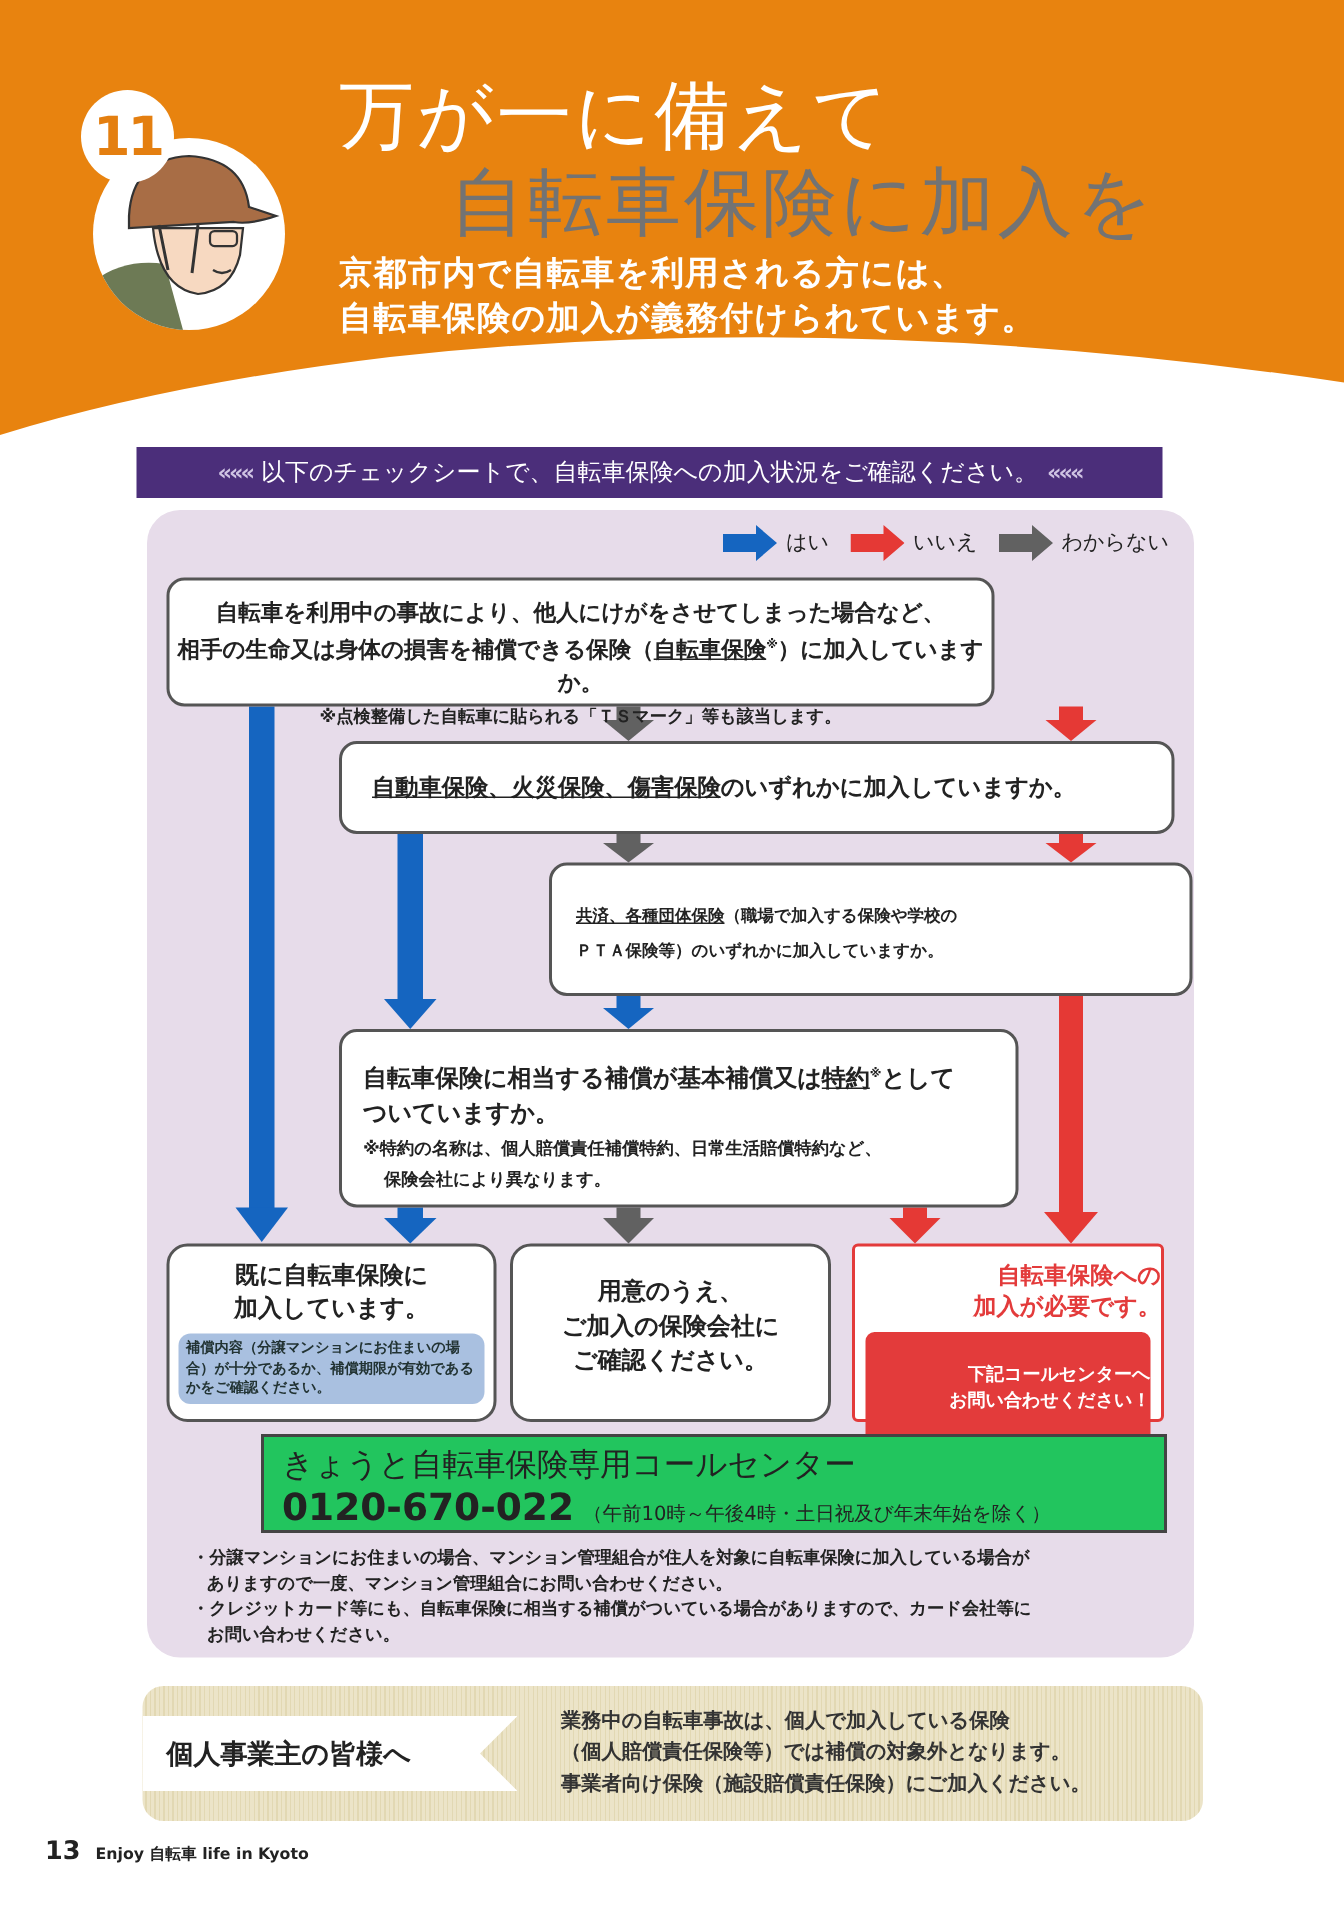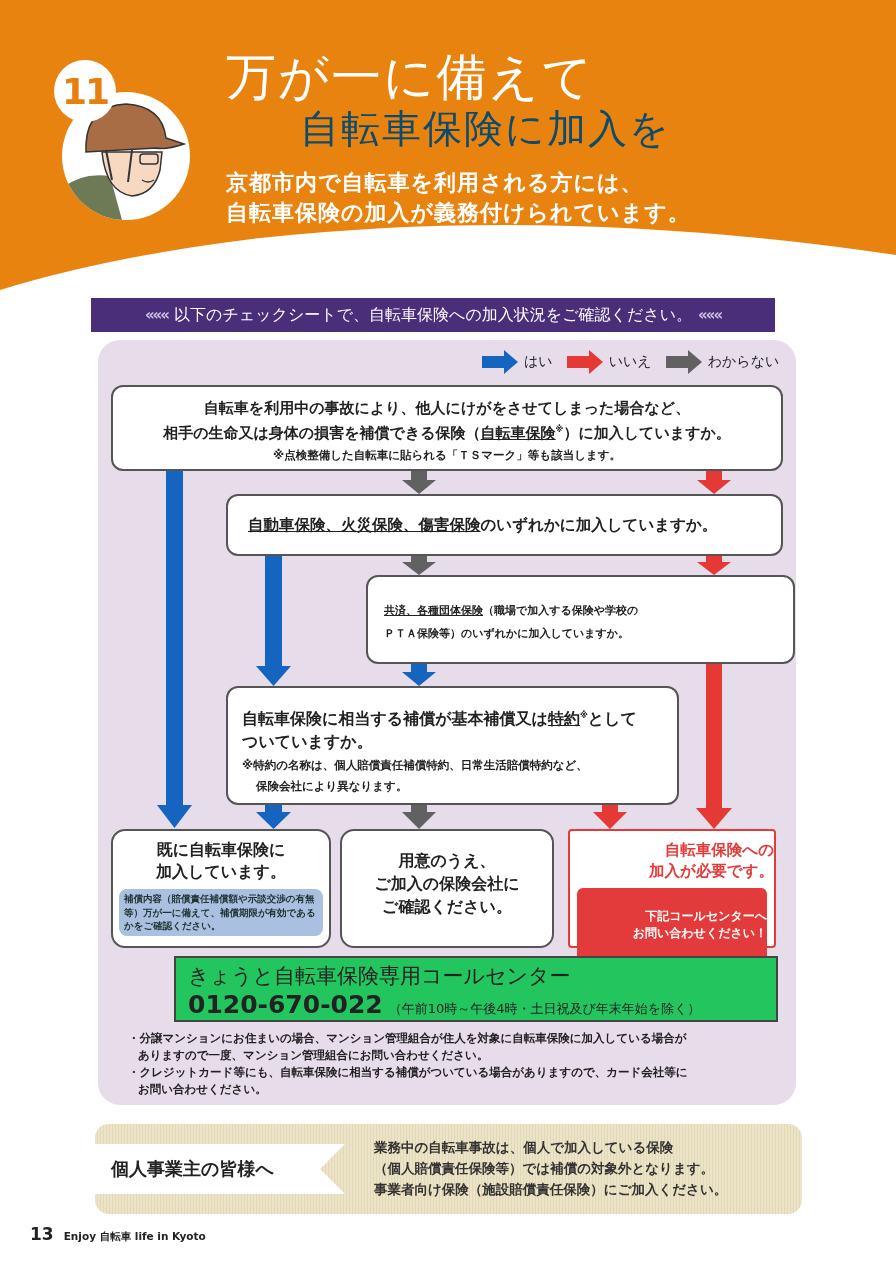--- a/index.html
+++ b/index.html
@@ -5,37 +5,37 @@
   * { box-sizing: border-box; margin: 0; padding: 0; }
   html, body { width: 896px; height: 1273px; background: #ffffff; overflow: hidden; }
   body { position: relative; font-family: "DejaVu Sans", "Liberation Sans", sans-serif; color: #222; }
 
   
   .header-bg { position: absolute; left: 0; top: 0; width: 896px; height: 300px; }
   .badge-num { position: absolute; left: 54px; top: 60px; width: 62px; height: 62px; border-radius: 50%; background: #fff;
     color: #e47f10; font-size: 36px; font-weight: bold; display: flex; align-items: center; justify-content: center; letter-spacing: -2px; }
   .avatar { position: absolute; left: 62px; top: 92px; width: 128px; height: 128px; border-radius: 50%; background: #fff; overflow: hidden; }
   .title1 { position: absolute; left: 226px; top: 44px; font-size: 50px; color: #fff; letter-spacing: 2px; white-space: nowrap; }
-  .title2 { position: absolute; left: 300px; top: 102px; font-size: 39px; color: #0c4a6e; letter-spacing: 2px; white-space: nowrap; }
+  .title2 { position: absolute; left: 300px; top: 102px; font-size: 50px; color: #737373; letter-spacing: 2px; white-space: nowrap; }
   .subtitle { position: absolute; left: 226px; top: 168px; font-size: 22px; color: #fff; font-weight: bold; line-height: 30px; letter-spacing: 1px; white-space: nowrap; }
 
   
   .check-banner { position: absolute; left: 91px; top: 298px; width: 684px; height: 34px; background: #4b2e7a;
     color: #fff; font-size: 16px; display: flex; align-items: center; justify-content: center; gap: 6px; white-space: nowrap; }
   .check-banner .chev { color: #cfc3e3; font-weight: bold; letter-spacing: -2px; font-size: 15px; }
 
   
   .panel { position: absolute; left: 98px; top: 340px; width: 698px; height: 765px; background: #e7dcea; border-radius: 22px; }
 
   .legend { position: absolute; left: 482px; top: 350px; display: flex; align-items: center; gap: 6px; font-size: 14px; white-space: nowrap; }
   .legend .arr { width: 36px; height: 24px; display: inline-block; }
   .legend .lbl { margin-right: 8px; }
 
   .box { position: absolute; background: #fff; border: 2px solid #555; border-radius: 12px; }
-  .q1 { left: 111px; top: 385px; width: 672px; height: 86px; text-align: center; }
+  .q1 { left: 111px; top: 385px; width: 552px; height: 86px; text-align: center; }
   .q1 .l { font-size: 15px; font-weight: bold; line-height: 22px; }
   .q1 .l1 { margin-top: 10px; }
   .q1 .note { font-size: 11.5px; font-weight: bold; margin-top: 4px; }
   .u { text-decoration: underline; }
   .sup { font-size: 8px; vertical-align: super; }
 
   .q2 { left: 226px; top: 494px; width: 557px; height: 62px; display: flex; align-items: center; padding-left: 20px; font-size: 15.5px; font-weight: bold; white-space: nowrap; }
   .q3 { left: 366px; top: 575px; width: 429px; height: 89px; padding: 22px 0 0 16px; font-size: 11px; font-weight: bold; line-height: 23px; white-space: nowrap; }
   .q4 { left: 226px; top: 686px; width: 453px; height: 119px; padding: 16px 0 0 14px; white-space: nowrap; }
   .q4 .l { font-size: 16px; font-weight: bold; line-height: 23px; }
@@ -201,21 +201,21 @@
   <div class="l">ついていますか。</div>
   <div class="n">※特約の名称は、個人賠償責任補償特約、日常生活賠償特約など、</div>
   <div class="n n2">保険会社により異なります。</div>
 </div>
 
 <div class="box r1">
   <div class="t">
     <div>既に自転車保険に</div>
     <div>加入しています。</div>
   </div>
-  <div class="sub">補償内容（賠償責任補償額や示談交渉の有無等）万が一に備えて、補償期限が有効であるかをご確認ください。</div>
+  <div class="sub">補償内容（分譲マンションにお住まいの場合）が十分であるか、補償期限が有効であるかをご確認ください。</div>
 </div>
 
 <div class="box r2">
   <div>用意のうえ、</div>
   <div>ご加入の保険会社に</div>
   <div>ご確認ください。</div>
 </div>
 
 <div class="box r3">
   <div class="t">

